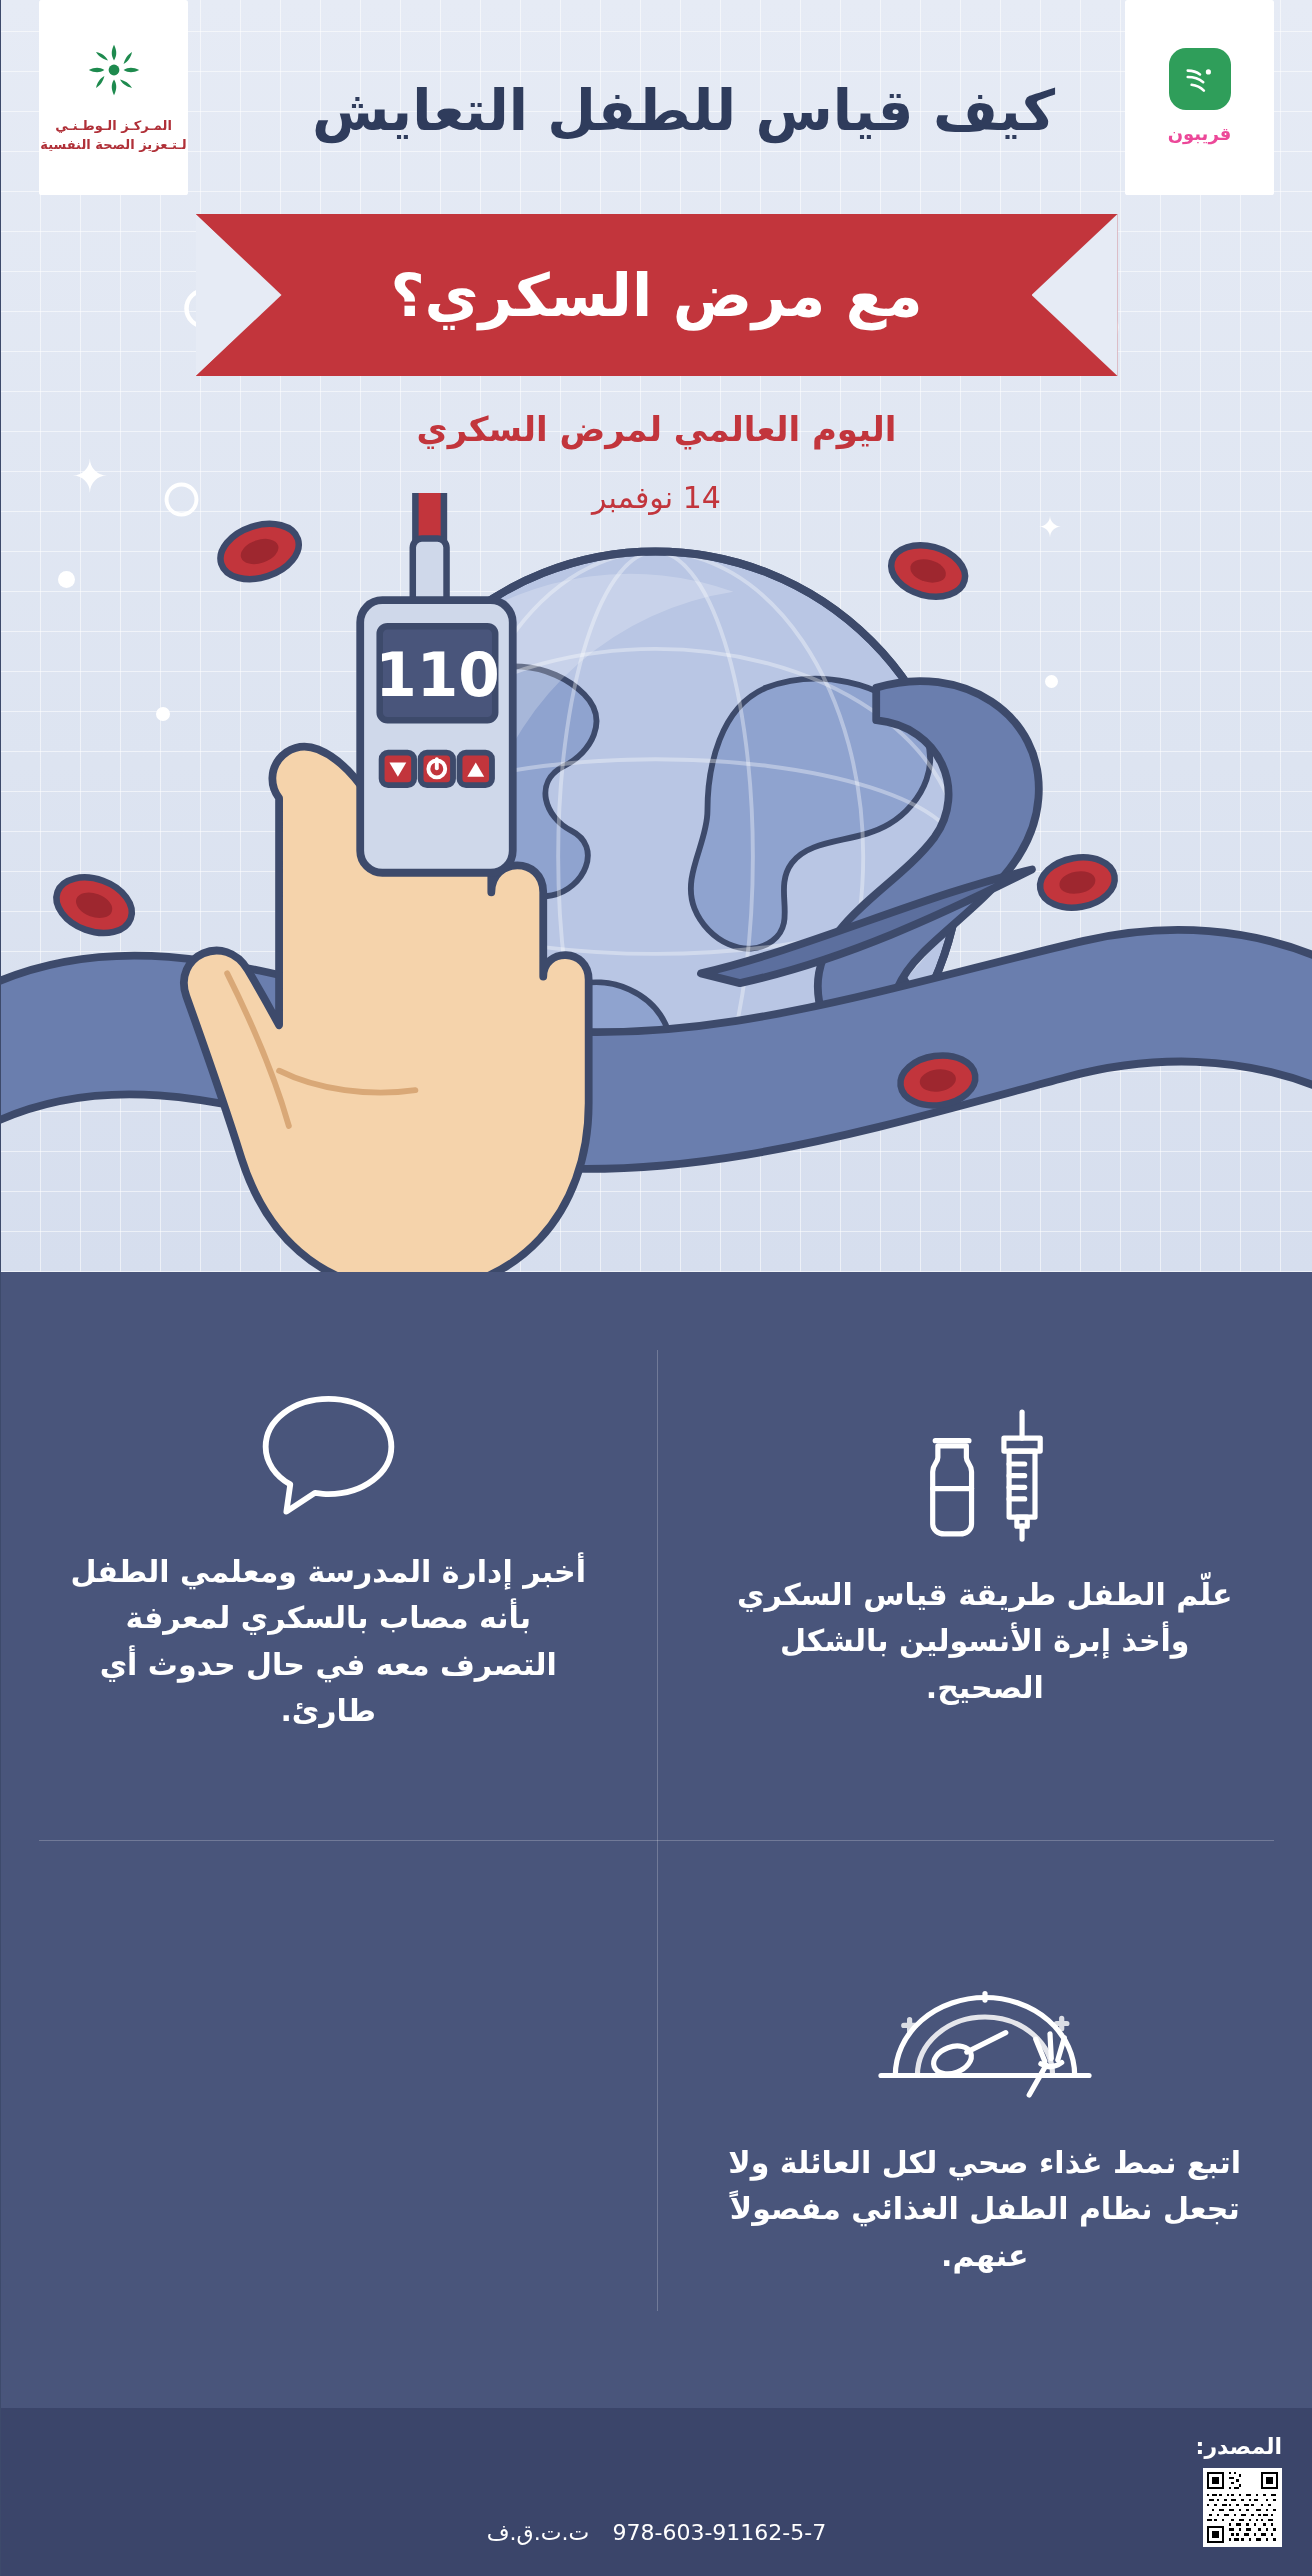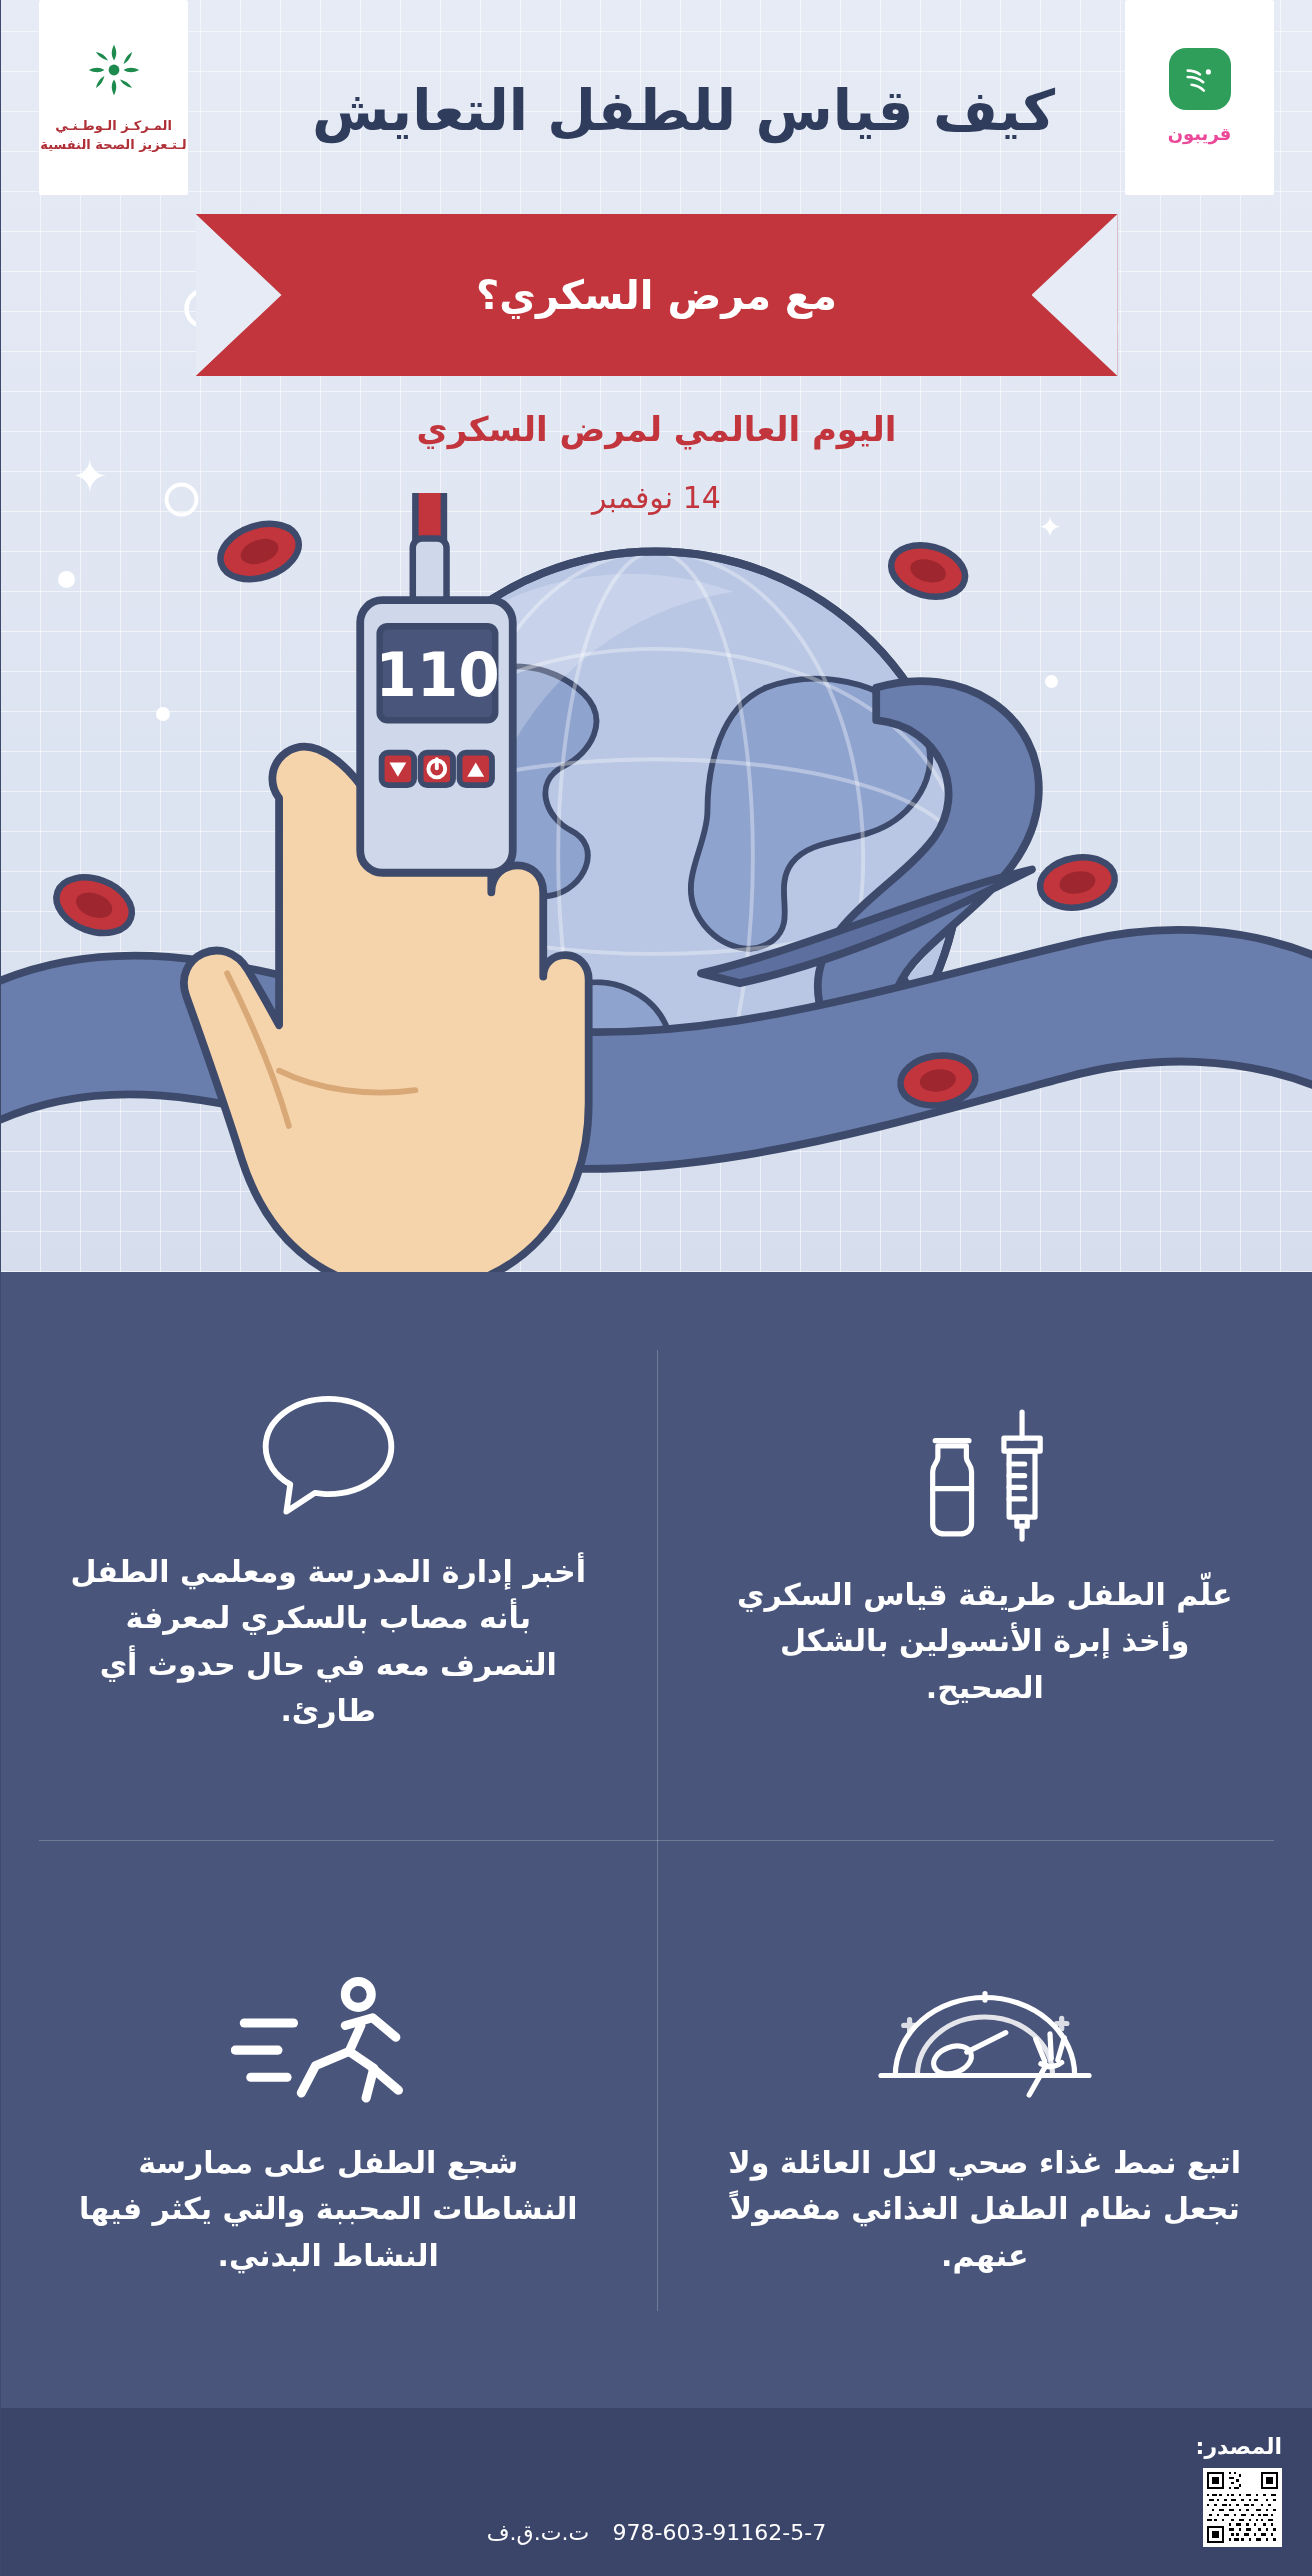--- a/index.html
+++ b/index.html
@@ -100,21 +100,21 @@
     top: 0;
     width: 86px; height: 162px;
     background: #e6ebf5;
   }
   .ribbon-notch-l { left: 0; clip-path: polygon(0 0, 86px 81px, 0 162px); }
   .ribbon-notch-r { right: 0; clip-path: polygon(86px 0, 0 81px, 86px 162px); }
   .ribbon-text {
     position: absolute;
     inset: 0;
     display: flex; align-items: center; justify-content: center;
-    font-size: 40px;
+    font-size: 59px;
     font-weight: bold;
     color: #ffffff;
   }
 
   .subtitle-1 {
     position: absolute;
     top: 409px;
     width: 100%;
     text-align: center;
     font-size: 34px;
@@ -450,35 +450,20 @@
             <path d="M292 128 l-14 -34 M302 124 l-2 -38 M312 126 l10 -34"></path>
             <path d="M286 132 q16 10 32 -2"></path>
 
             <path d="M84 64 l0 18 M75 73 l18 0" opacity="0.8"></path>
             <path d="M318 62 l0 16 M310 70 l16 0" opacity="0.8"></path>
           </svg>
         </div>
         <div class="tip-text">اتبع نمط غذاء صحي لكل العائلة ولا تجعل نظام الطفل الغذائي مفصولاً عنهم.</div>
       </div>
 
-      <div class="tip">
-        <div class="tip-icon">
-          <svg width="195" height="136" viewBox="0 0 300 210" fill="none" stroke="#ffffff" stroke-width="14" stroke-linecap="round" stroke-linejoin="round">
-            <circle cx="196" cy="30" r="20" fill="none"></circle>
-            <path d="M176 78 l42 -12 l36 30"></path>
-            <path d="M200 78 l-18 40 l38 26 l-12 46"></path>
-            <path d="M182 118 l-52 22 l-22 42"></path>
-            <path d="M218 144 l40 34"></path>
-            <line x1="20" y1="74" x2="96" y2="74"></line>
-            <line x1="6" y1="116" x2="72" y2="116"></line>
-            <line x1="30" y1="158" x2="86" y2="158"></line>
-          </svg>
-        </div>
-        <div class="tip-text">شجع الطفل على ممارسة النشاطات المحببة والتي يكثر فيها النشاط البدني.</div>
-      </div>
 
     </div>
   </div>
 
   <div class="footer">
     <div class="source-label">المصدر:</div>
     <div class="qr">
       <svg viewBox="0 0 29 29" width="71" height="71" shape-rendering="crispEdges">
         <rect width="29" height="29" fill="#ffffff"></rect>
         <g fill="#000000">

